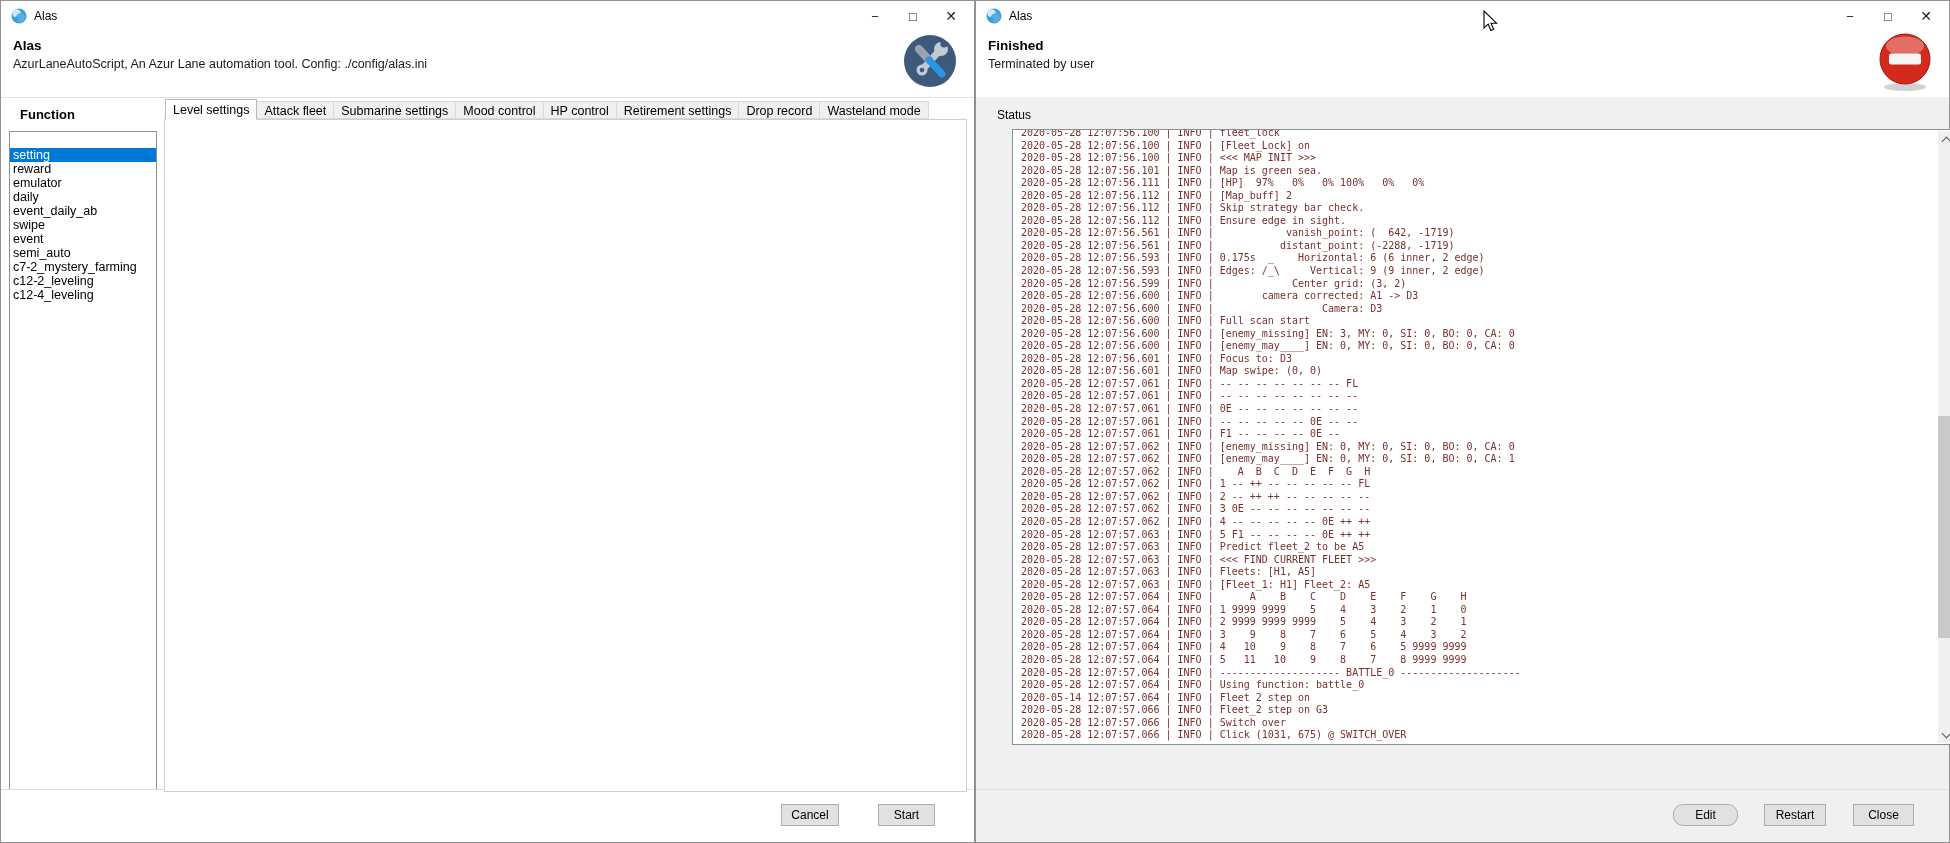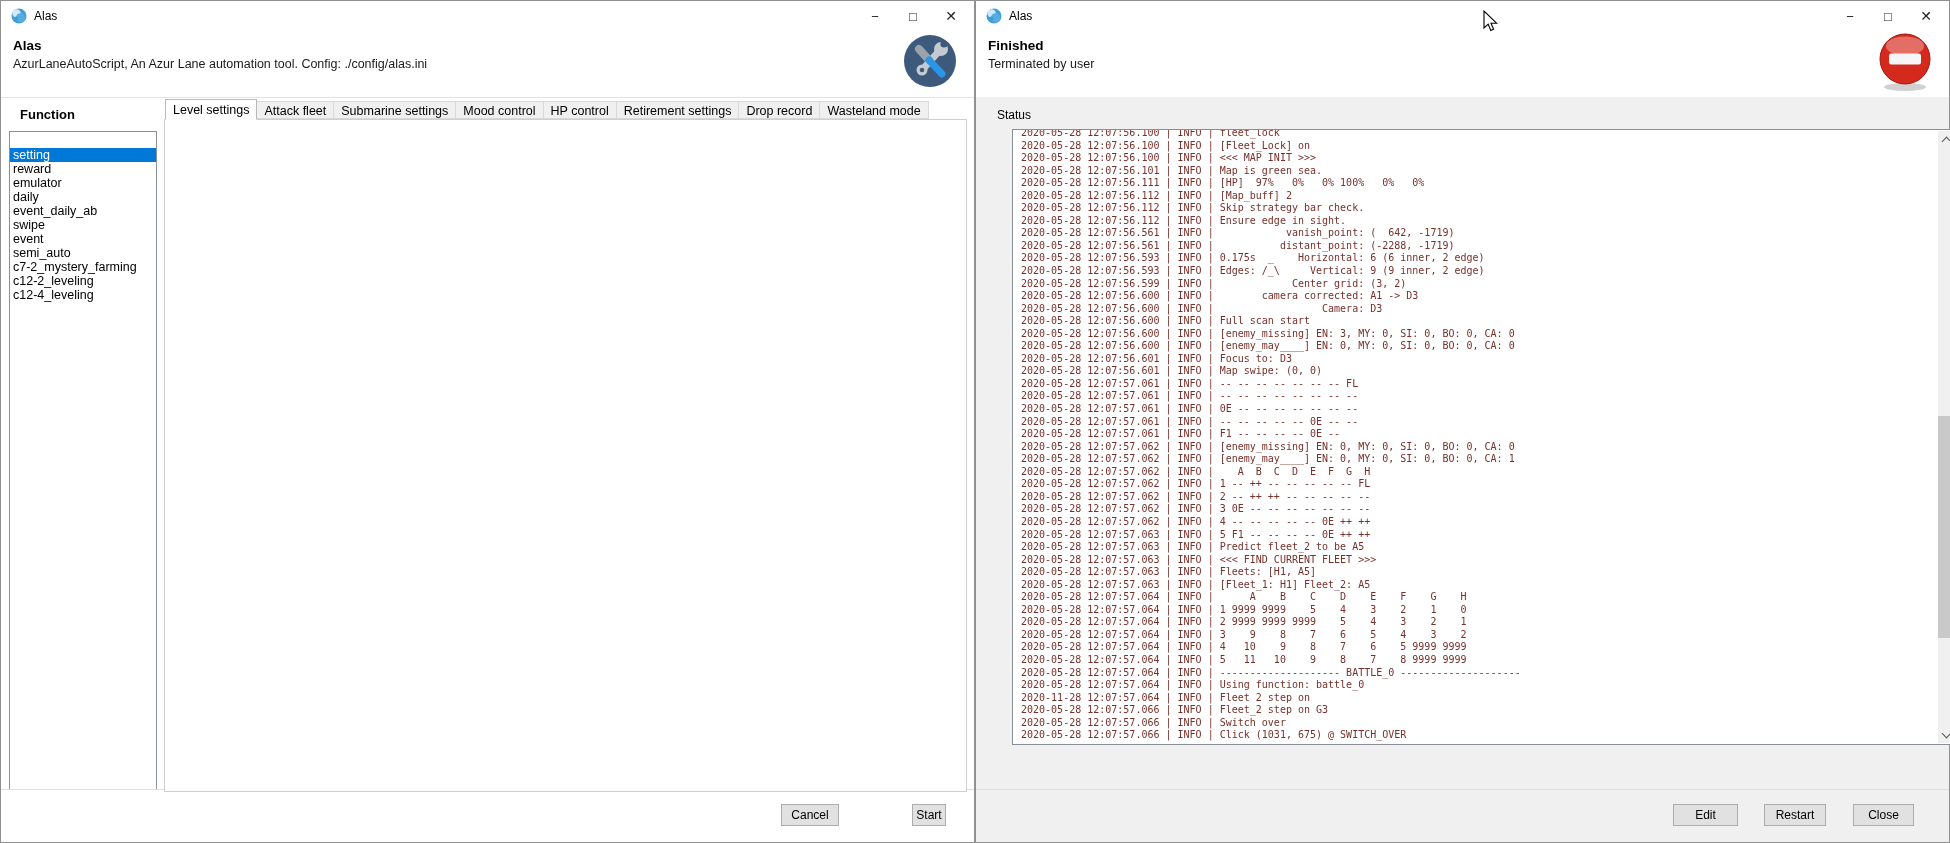--- a/index.html
+++ b/index.html
@@ -188,21 +188,21 @@
   </div>
 
   <div class="fld-label" style="left:172px;top:524px;">if_dock_full</div>
   <div class="combo" style="left:172px;width:779px;top:557px;">
     <span class="val">no</span>
     <span class="chev"></span>
   </div>
 
   <div class="footer">
     <div class="btn" style="left:780px;width:58px;">Cancel</div>
-    <div class="btn" style="left:911px;width:34px;">Start</div>
+    <div class="btn" style="left:877px;width:57px;">Start</div>
   </div>
 </div>
 
 <div class="window" id="win-right">
   <div class="titlebar">
     <svg class="tb-icon" viewBox="0 0 16 16">
       <circle cx="8" cy="8" r="7.5" fill="#3f9fd8"></circle>
       <circle cx="5.6" cy="5.4" r="4.2" fill="#cfe9f8"></circle>
       <circle cx="9.5" cy="9.8" r="4.6" fill="#58ade0"></circle>
       <circle cx="5.2" cy="10.8" r="2.2" fill="#3f9fd8"></circle>
@@ -269,39 +269,39 @@
           <div class="log-line">2020-05-28 12:07:57.063 | INFO | Fleets: [H1, A5]</div>
           <div class="log-line">2020-05-28 12:07:57.063 | INFO | [Fleet_1: H1] Fleet_2: A5</div>
           <div class="log-line">2020-05-28 12:07:57.064 | INFO |      A    B    C    D    E    F    G    H</div>
           <div class="log-line">2020-05-28 12:07:57.064 | INFO | 1 9999 9999    5    4    3    2    1    0</div>
           <div class="log-line">2020-05-28 12:07:57.064 | INFO | 2 9999 9999 9999    5    4    3    2    1</div>
           <div class="log-line">2020-05-28 12:07:57.064 | INFO | 3    9    8    7    6    5    4    3    2</div>
           <div class="log-line">2020-05-28 12:07:57.064 | INFO | 4   10    9    8    7    6    5 9999 9999</div>
           <div class="log-line">2020-05-28 12:07:57.064 | INFO | 5   11   10    9    8    7    8 9999 9999</div>
           <div class="log-line">2020-05-28 12:07:57.064 | INFO | -------------------- BATTLE_0 --------------------</div>
           <div class="log-line">2020-05-28 12:07:57.064 | INFO | Using function: battle_0</div>
-          <div class="log-line">2020-11-28 12:07:57.064 | INFO | Fleet 2 step on</div>
+          <div class="log-line">2020-05-14 12:07:57.064 | INFO | Fleet 2 step on</div>
           <div class="log-line">2020-05-28 12:07:57.066 | INFO | Fleet_2 step on G3</div>
           <div class="log-line">2020-05-28 12:07:57.066 | INFO | Switch over</div>
           <div class="log-line">2020-05-28 12:07:57.066 | INFO | Click (1031, 675) @ SWITCH_OVER</div>
         </div>
       <div class="vscroll">
         <div class="varrow up">
             <div class="tri"></div>
           </div>
         <div class="vthumb"></div>
         <div class="varrow down">
             <div class="tri"></div>
           </div>
       </div>
     </div>
   </div>
 
   <div class="footer">
-    <div class="btn" style="left:697px;width:65px;">Edit</div>
+    <div class="btn" style="left:697px;width:65px;border-radius:10px;">Edit</div>
     <div class="btn" style="left:788px;width:62px;">Restart</div>
     <div class="btn" style="left:877px;width:61px;">Close</div>
   </div>
 </div>
 
 <svg class="cursor" viewBox="0 0 16 24">
   <path d="M1,1 L1,18 L5.2,14.2 L7.8,20.5 L10.6,19.3 L8,13.2 L13.6,13.2 Z" fill="#ffffff" stroke="#000000" stroke-width="1.1"></path>
 </svg>
 
 </body></html>

